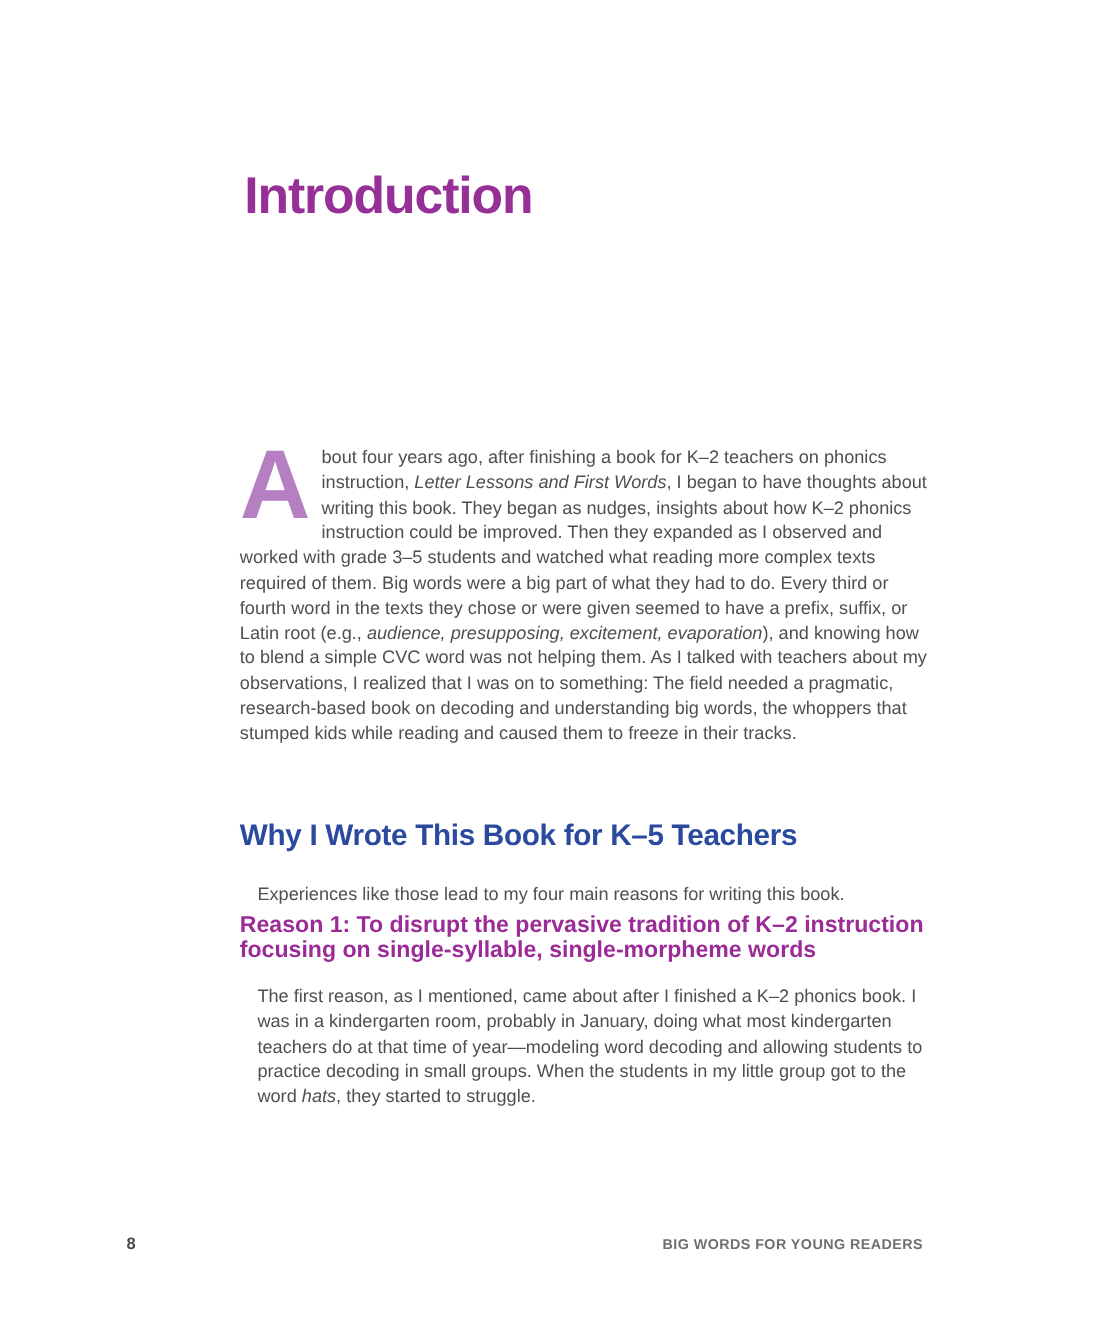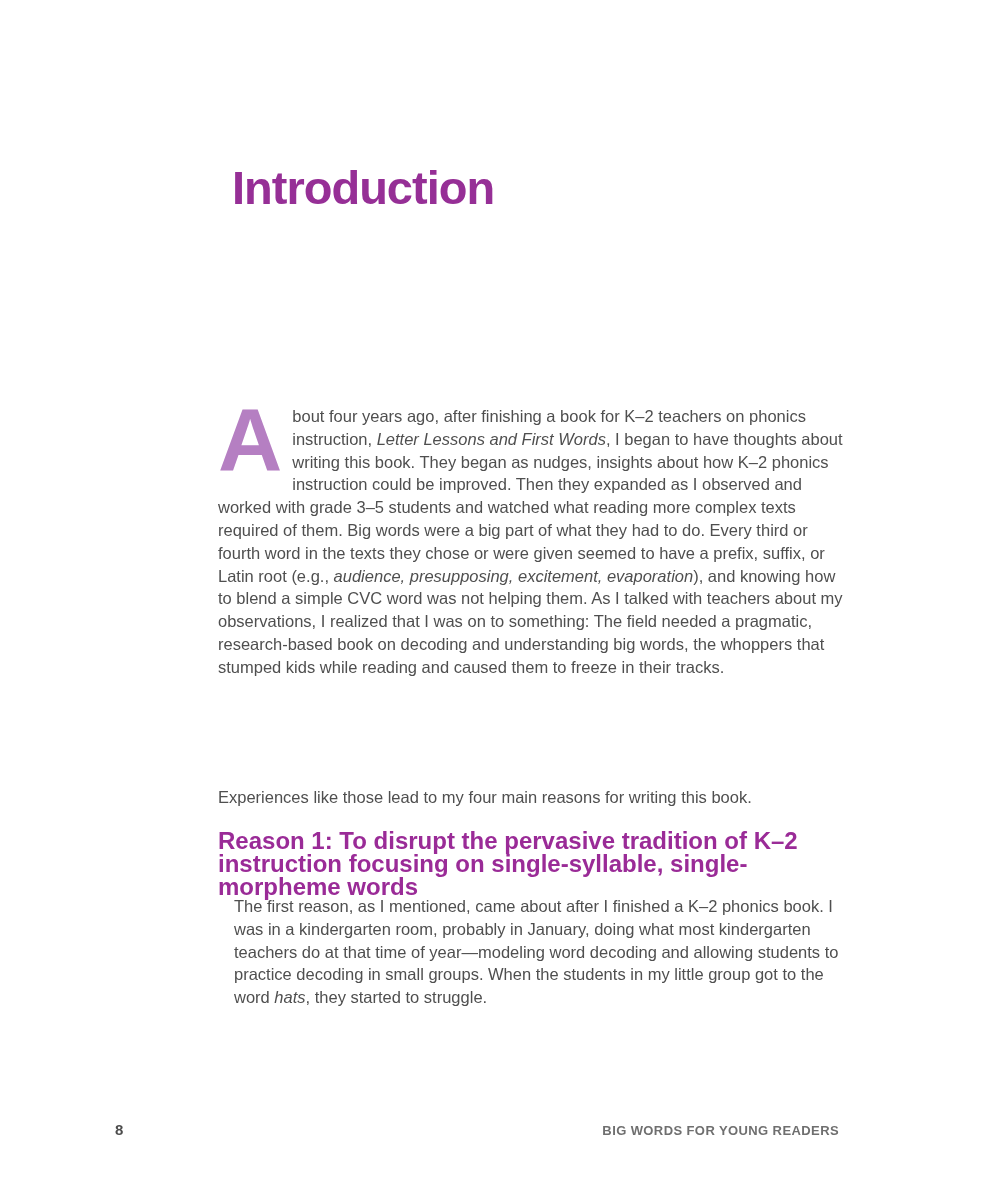--- a/index.html
+++ b/index.html
@@ -12,21 +12,21 @@
     width: 1003px;
     height: 1200px;
     background: #ffffff;
     font-family: "Liberation Sans", sans-serif;
     overflow: hidden;
   }
   .chapter-title {
     position: absolute;
     left: 216px;
     top: 146px;
-    margin: 16px;
+    margin: 6px;
     font-size: 47px;
     font-weight: 800;
     letter-spacing: -1px;
     color: #962f96;
     line-height: 1.1;
   }
   .body-text {
     color: #4f4f4f;
     font-size: 16.5px;
     line-height: 22.8px;
@@ -57,29 +57,29 @@
     font-weight: 800;
     letter-spacing: -0.3px;
     color: #2b4a9e;
     line-height: 1.15;
   }
   .section-intro {
     position: absolute;
     left: 218px;
     top: 786px;
     width: 625px;
-    margin: 0;
+    margin: 16px;
   }
   .reason-heading {
     position: absolute;
     left: 218px;
     top: 829px;
     width: 625px;
     margin: 0;
-    font-size: 24px;
+    font-size: 21px;
     font-weight: 700;
     color: #9a2b97;
     line-height: 23px;
   }
   .para2 {
     position: absolute;
     left: 218px;
     top: 879px;
     width: 625px;
     margin: 16px;
@@ -111,20 +111,21 @@
 <body>
 
 <div class="page">
 
   <h1 class="chapter-title">Introduction</h1>
 
   <p class="para1 body-text">
     <span class="dropcap">A</span><span><span>bout four years ago, after finishing a book for K–2 teachers on phonics instruction, </span><em>Letter Lessons and First Words</em><span>, I began to have thoughts about writing this book. They began as nudges, insights about how K–2 phonics instruction could be improved. Then they expanded as I observed and worked with grade 3–5 students and watched what reading more complex texts required of them. Big words were a big part of what they had to do. Every third or fourth word in the texts they chose or were given seemed to have a prefix, suffix, or Latin root (e.g., </span><em>audience, presupposing, excitement, evaporation</em><span>), and knowing how to blend a simple CVC word was not helping them. As I talked with teachers about my observations, I realized that I was on to something: The field needed a pragmatic, research-based book on decoding and understanding big words, the whoppers that stumped kids while reading and caused them to freeze in their tracks.</span></span>
   </p>
 
+  <h2 class="section-heading">Why I Wrote This Book for K–5 Teachers</h2>
 
   <p class="section-intro body-text">Experiences like those lead to my four main reasons for writing this book.</p>
 
   <h3 class="reason-heading">Reason 1: To disrupt the pervasive tradition of K–2 instruction focusing on single-syllable, single-morpheme words</h3>
 
   <p class="para2 body-text"><span>The first reason, as I mentioned, came about after I finished a K–2 phonics book. I was in a kindergarten room, probably in January, doing what most kindergarten teachers do at that time of year—modeling word decoding and allowing students to practice decoding in small groups. When the students in my little group got to the word </span><em>hats</em><span>, they started to struggle.</span></p>
 
   <div class="footer">
     <span class="page-number">8</span>
     <span class="running-title">BIG WORDS FOR YOUNG READERS</span>

